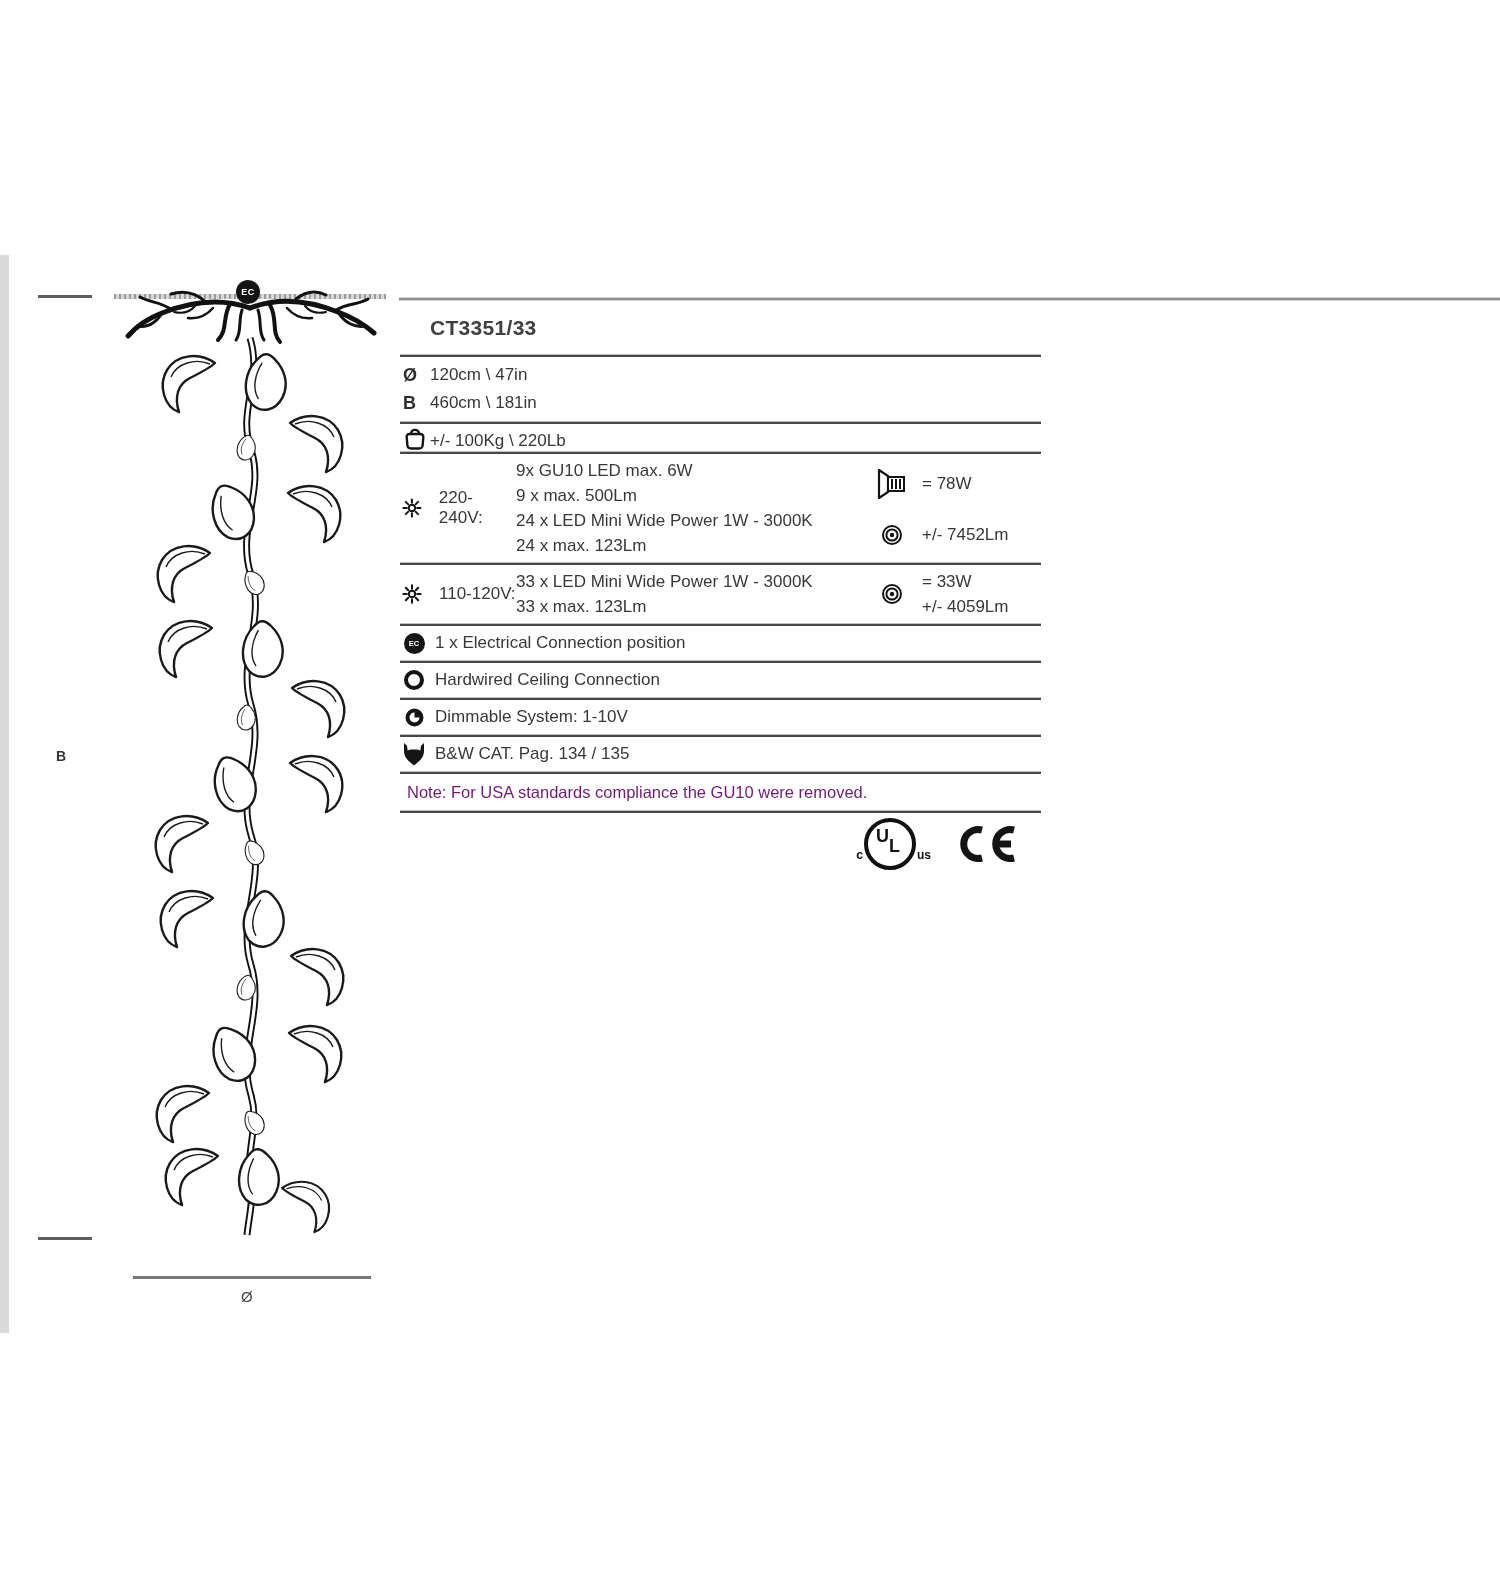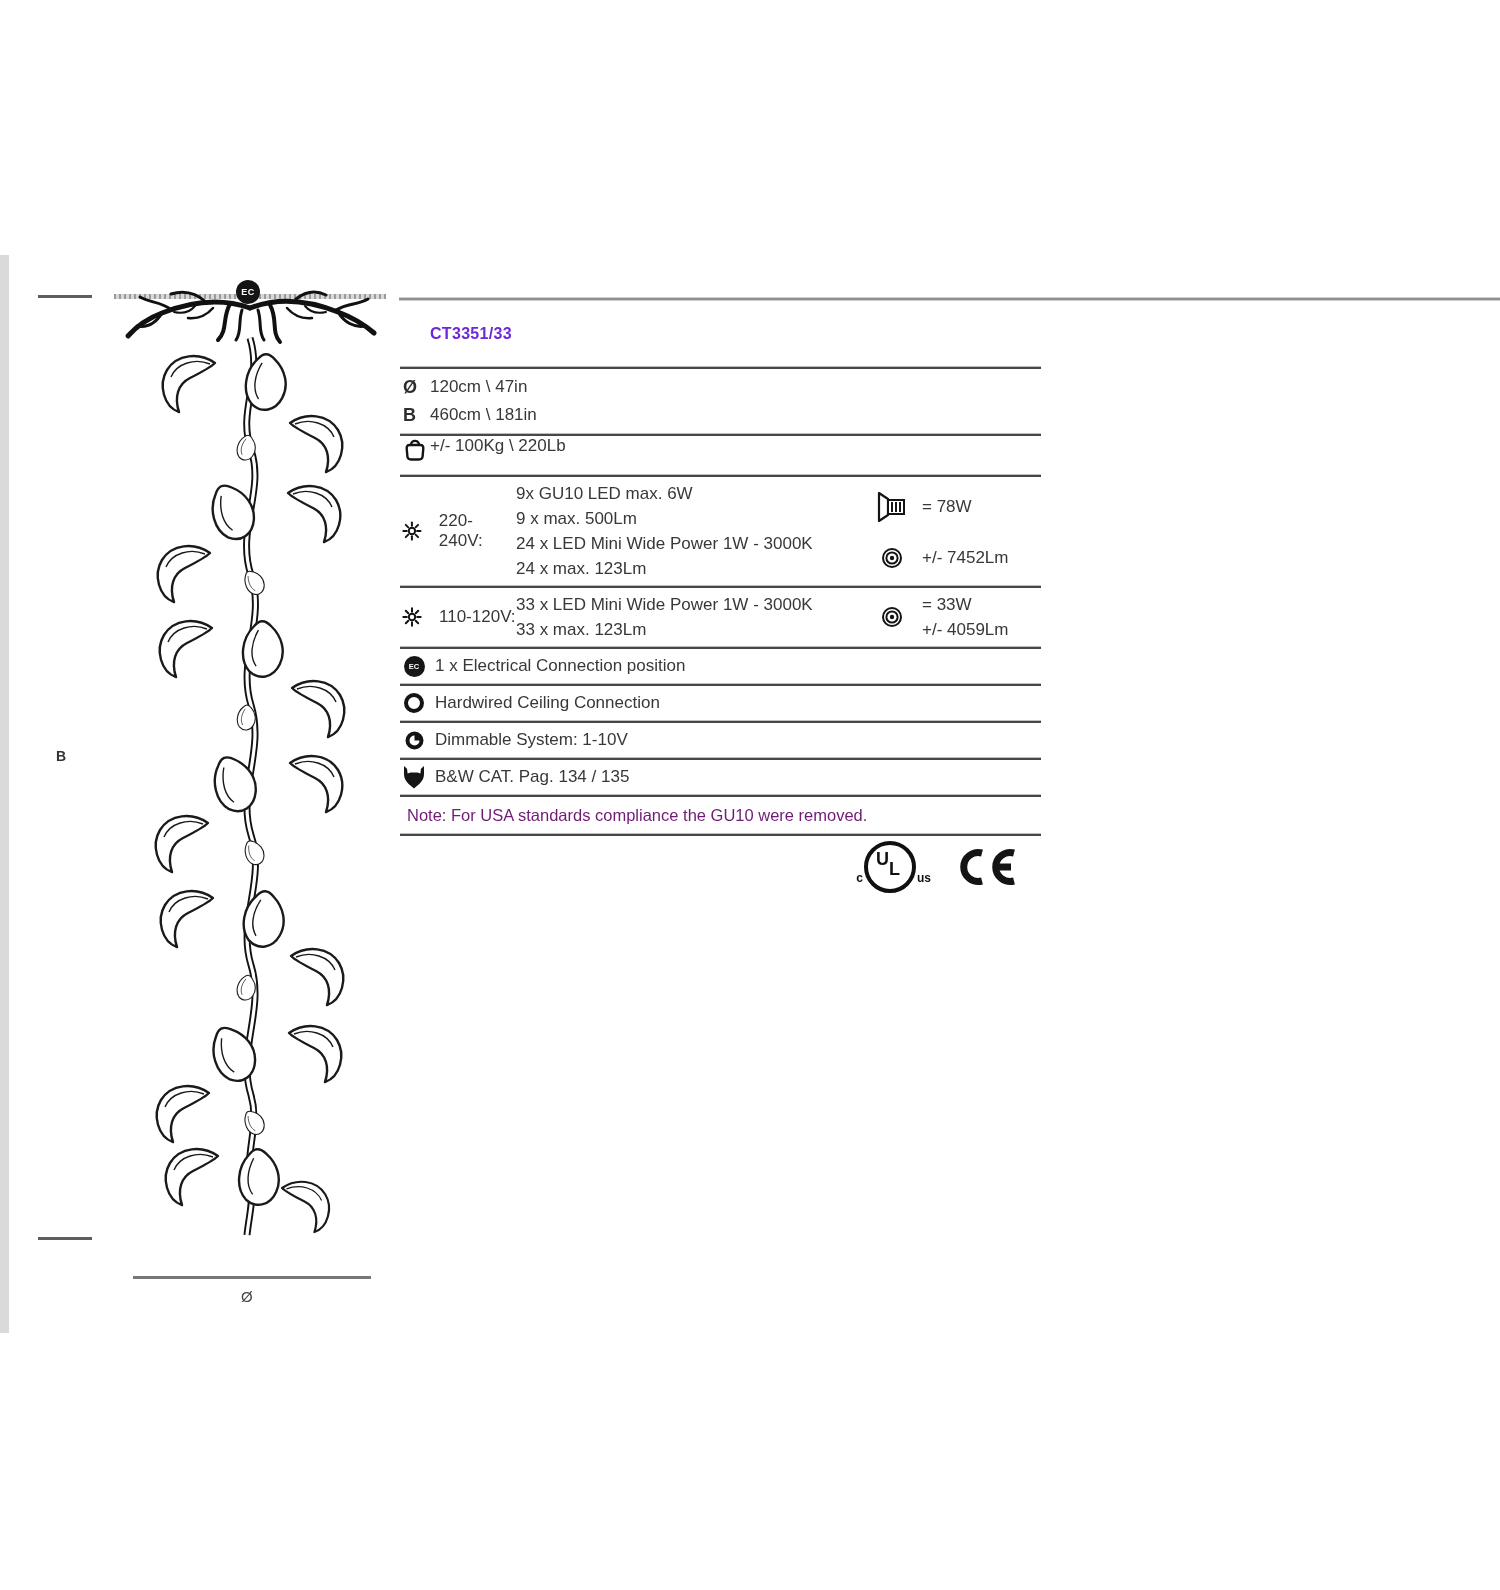--- a/index.html
+++ b/index.html
@@ -15,28 +15,28 @@
          background:repeating-linear-gradient(90deg,#9a9a9a 0 2px,#d8d8d8 2px 5px);}
   .chandelier{position:absolute;left:110px;top:288px;width:280px;height:950px;}
   .drawing-ec{position:absolute;left:236px;top:280px;width:24px;height:24px;background:#141414;
               border-radius:50%;color:#fff;font-size:9px;font-weight:bold;display:flex;
               align-items:center;justify-content:center;letter-spacing:.5px;}
   .b-label{position:absolute;left:56px;top:748px;font-size:14px;font-weight:bold;color:#333;}
   .dia-line{position:absolute;left:133px;top:1276px;width:238px;height:3px;background:#777;}
   .dia-label{position:absolute;left:241px;top:1288px;font-size:15px;color:#444;}
 
   .spec{position:absolute;left:400px;top:301px;width:641px;font-size:17px;}
-  .title{height:65px;display:flex;align-items:center;padding-left:30px;font-size:16px;
-         font-weight:bold;color:#6d28d9;letter-spacing:.3px;}
+  .title{height:53px;display:flex;align-items:center;padding-left:30px;font-size:21px;
+         font-weight:bold;color:#404040;letter-spacing:.3px;}
   .sep{height:3px;background:linear-gradient(#bdbdbd 1px,#474747 1px);}
   .dims{padding:4px 0;}
   .dimrow{display:flex;align-items:center;height:28px;}
   .sym{width:27px;padding-left:3px;font-weight:bold;font-size:18px;color:#2e2e2e;flex:none;
        display:flex;align-items:center;}
-  .wrow{display:flex;align-items:flex-start;height:38px;}
+  .wrow{display:flex;align-items:flex-end;height:27px;}
   .vblock{display:flex;align-items:center;padding:4px 0;}
   .vlabel{display:flex;align-items:center;gap:17px;width:114px;padding-left:2px;flex:none;}
   .vlines{width:356px;flex:none;}
   .vlines div{line-height:25px;}
   .vright{width:171px;display:flex;flex-direction:column;justify-content:center;gap:24px;}
   .ventry{display:flex;align-items:center;gap:10px;}
   .ventry .vicon{width:40px;display:flex;justify-content:center;flex:none;}
   .vstack div{line-height:25px;}
   .feat{display:flex;align-items:center;height:34px;gap:9px;padding-left:2px;}
   .fic{width:24px;display:flex;justify-content:center;align-items:center;flex:none;}

